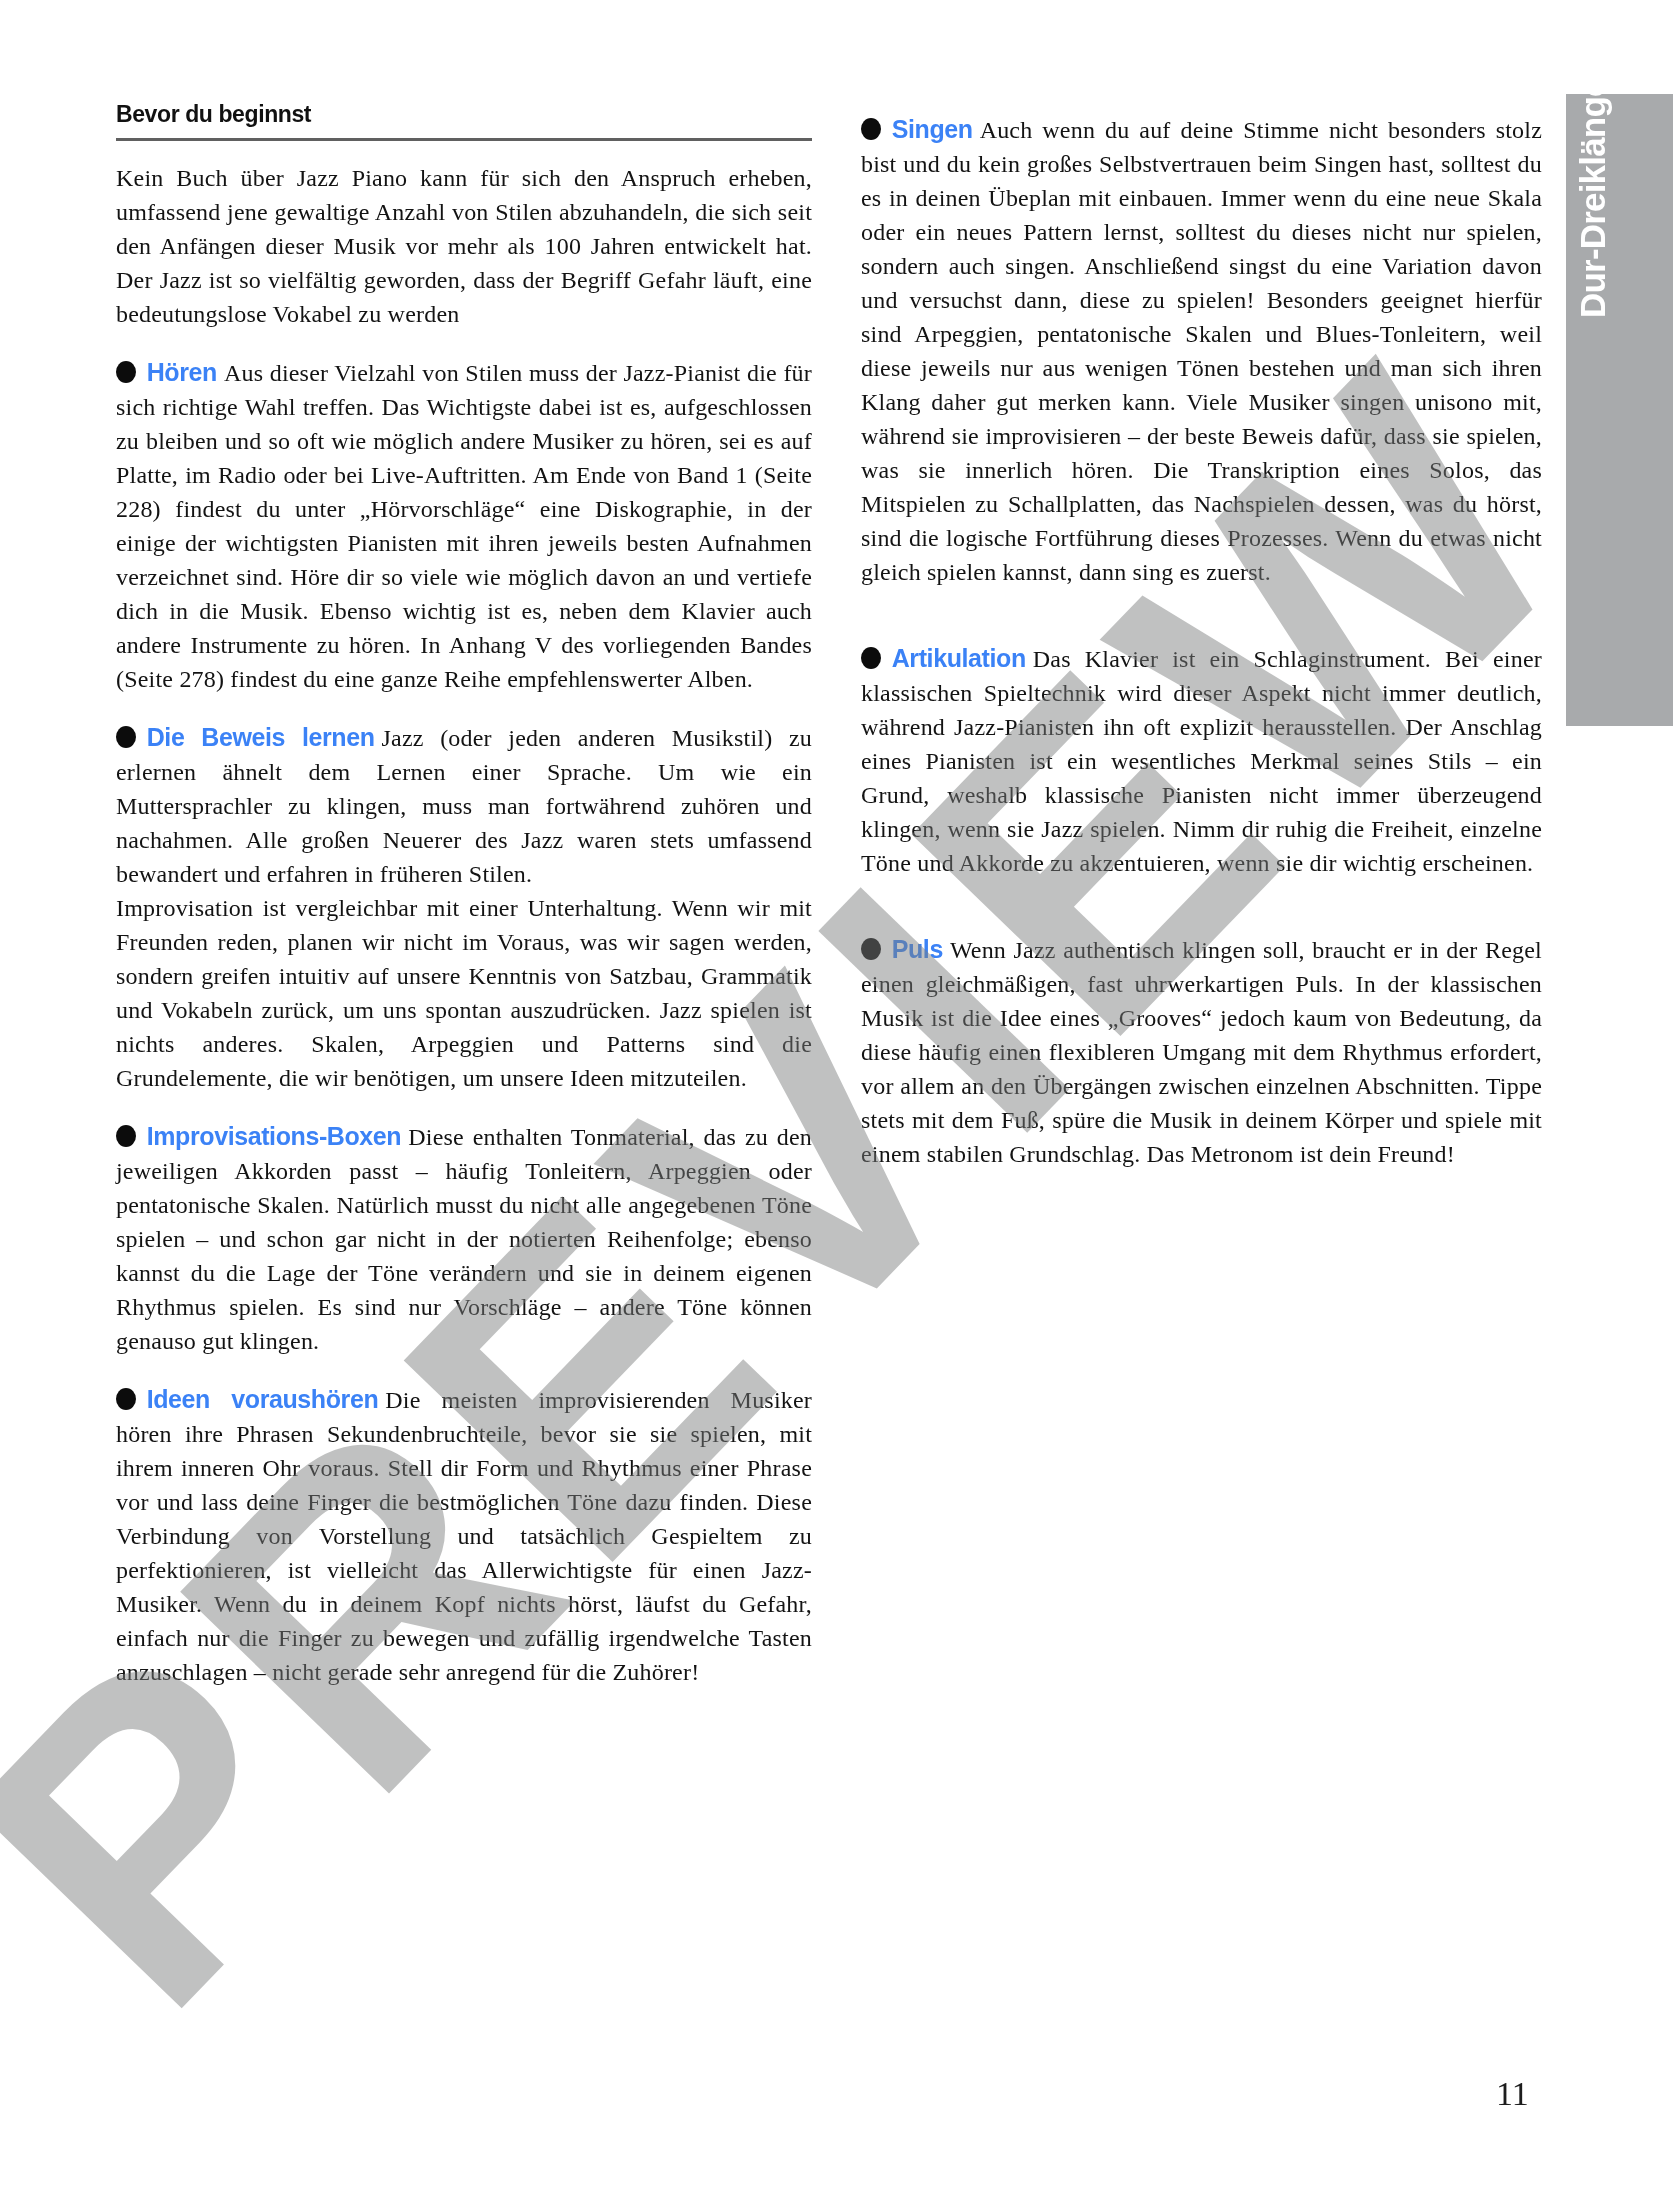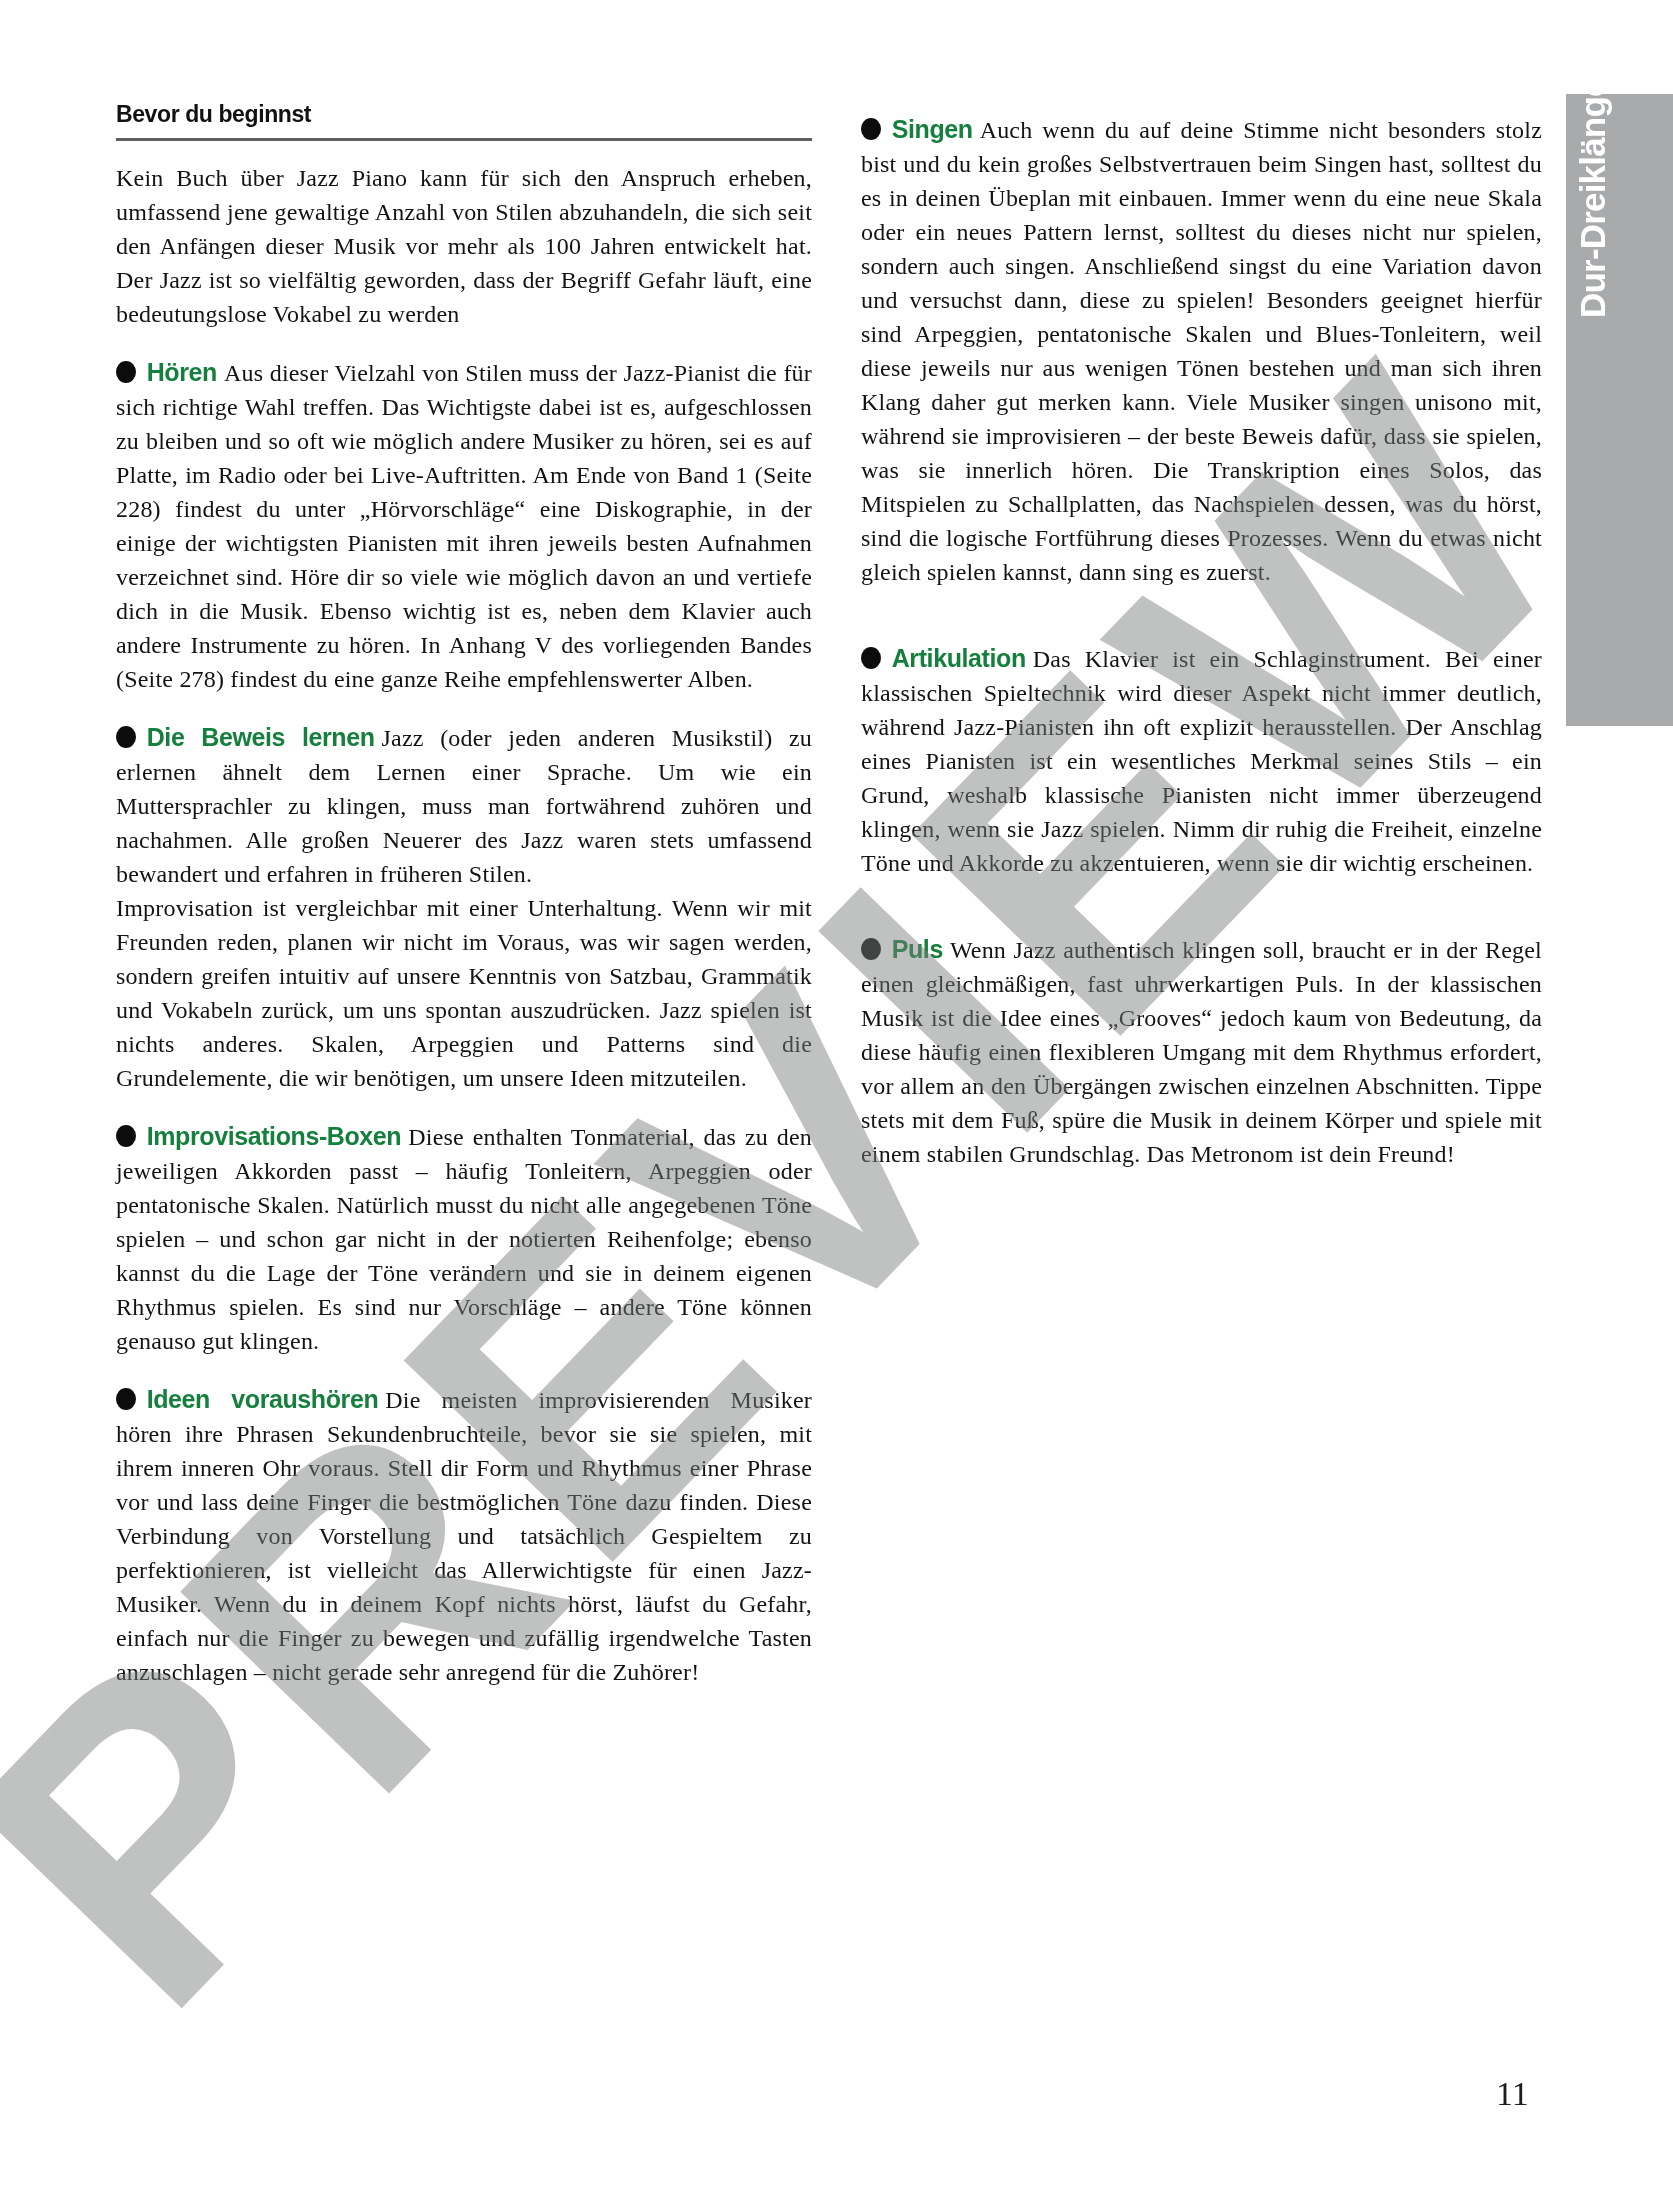--- a/index.html
+++ b/index.html
@@ -54,21 +54,21 @@
     border-radius: 50%;
     background: #0c0c0c;
     margin-right: 10.7px;
     vertical-align: -2.3px;
   }
   .sec-title {
     font-family: "Liberation Sans", sans-serif;
     font-weight: bold;
     font-size: 25px;
     letter-spacing: -0.4px;
-    color: #15803d;
+    color: #3b82f6;
     padding-right: 7px;
   }
 
   
   .side-tab {
     position: absolute;
     left: 1566px;
     top: 94px;
     width: 107px;
     height: 632px;

